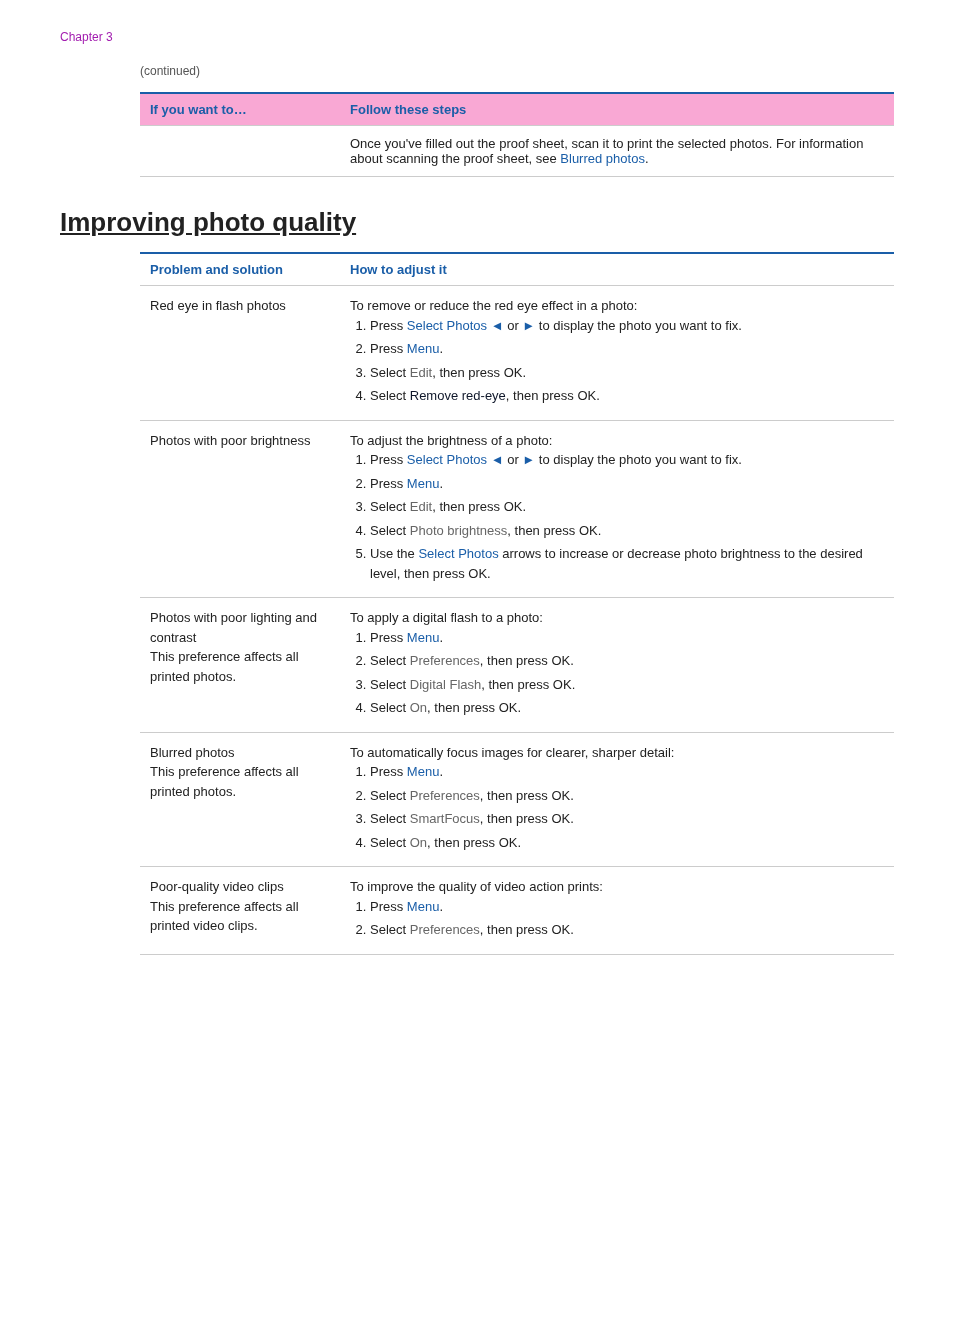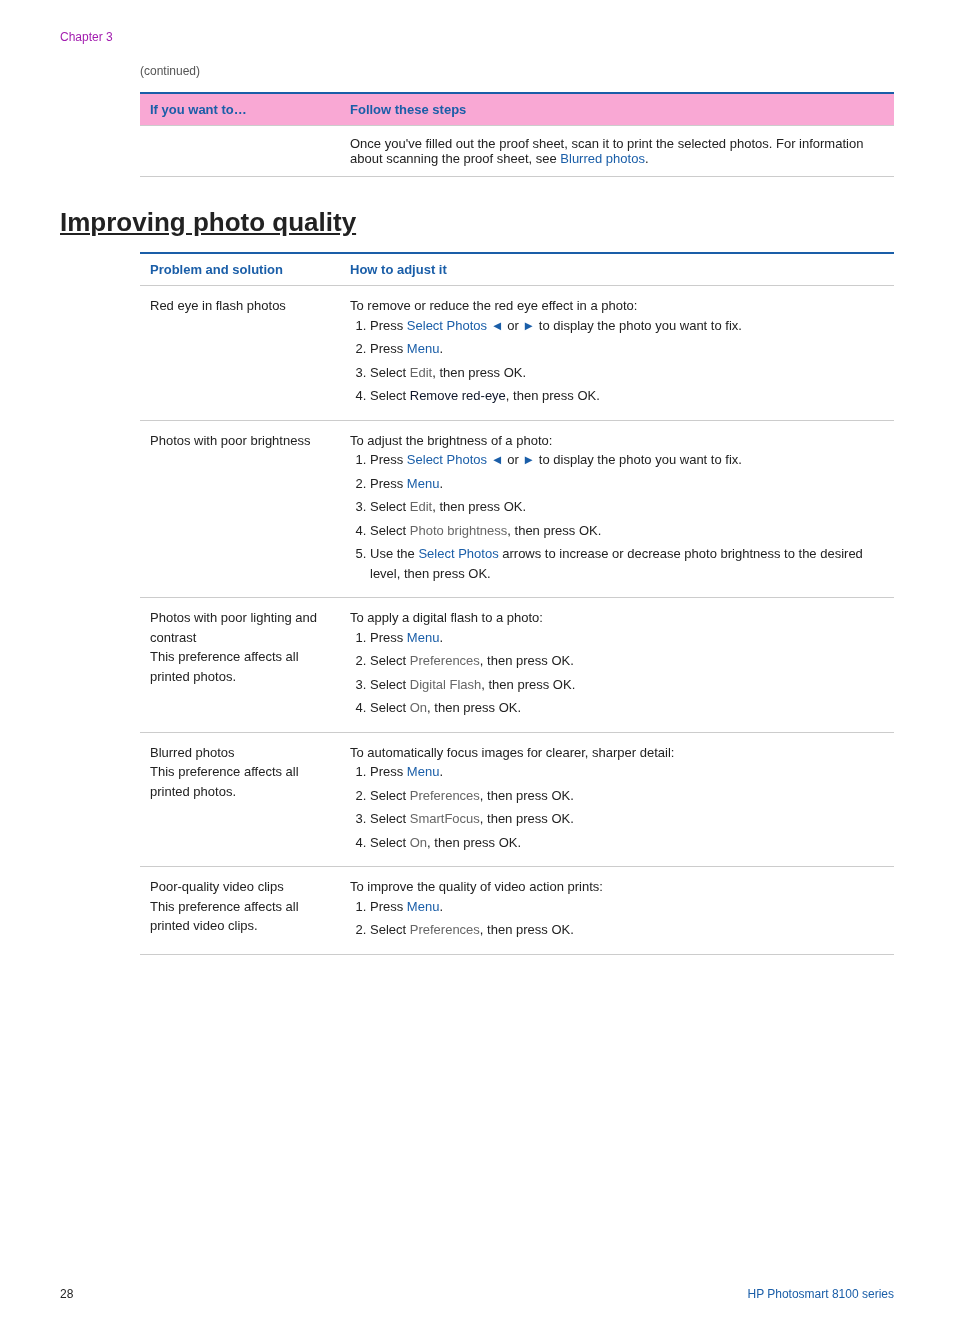--- a/index.html
+++ b/index.html
@@ -245,18 +245,14 @@
               <li>Press <span class="blue bold">Menu</span>.</li>
               <li>Select <span style="color:#666;">Preferences</span>, then press <span class="bold">OK</span>.</li>
             </ol>
           </td>
         </tr>
 
       </tbody>
     </table>
   </div>
 
-  <div class="footer">
-    <span class="footer-page">28</span>
-    <span class="footer-brand">HP Photosmart 8100 series</span>
-  </div>
 
 </div>
 
 </body></html>

